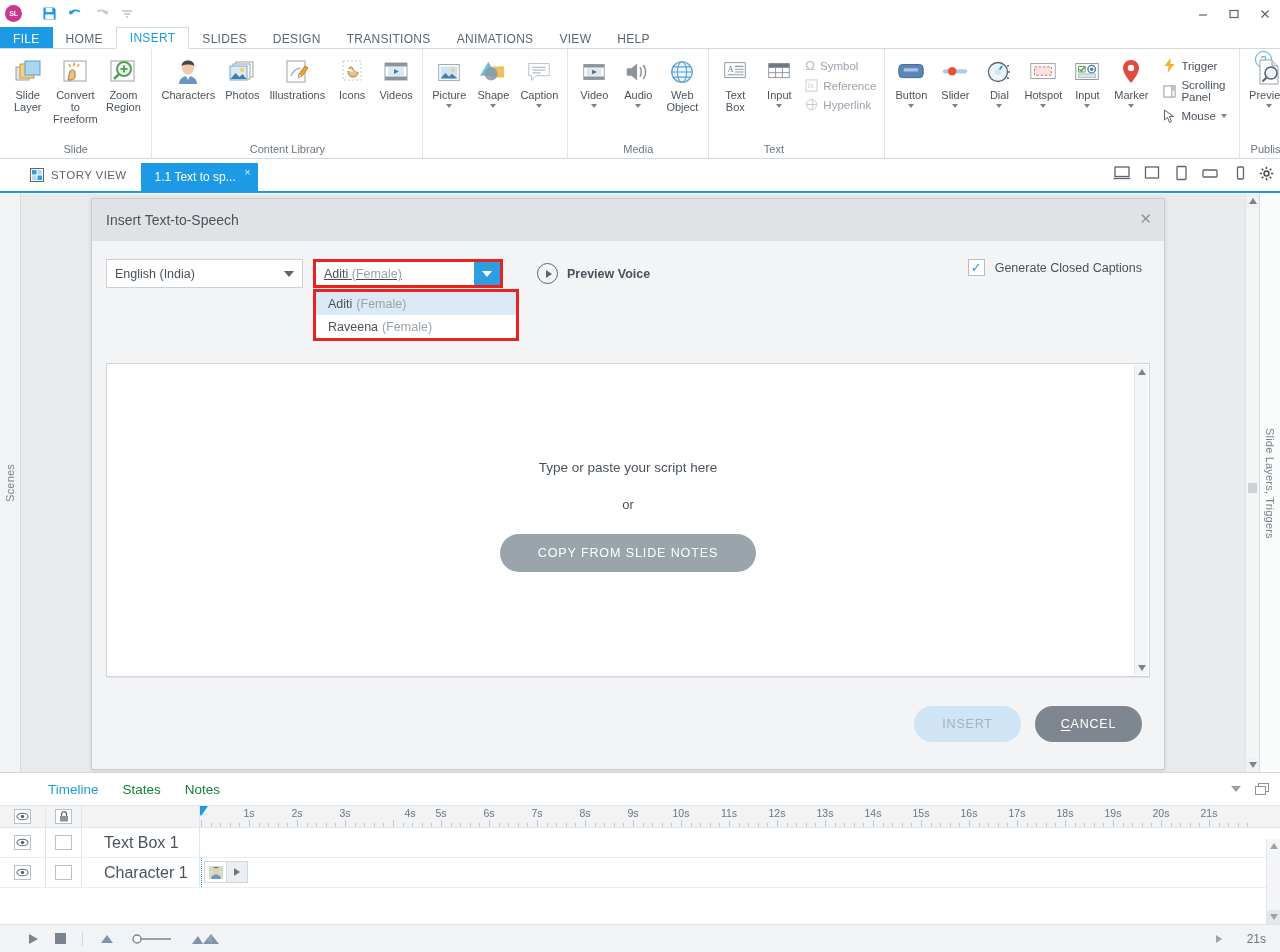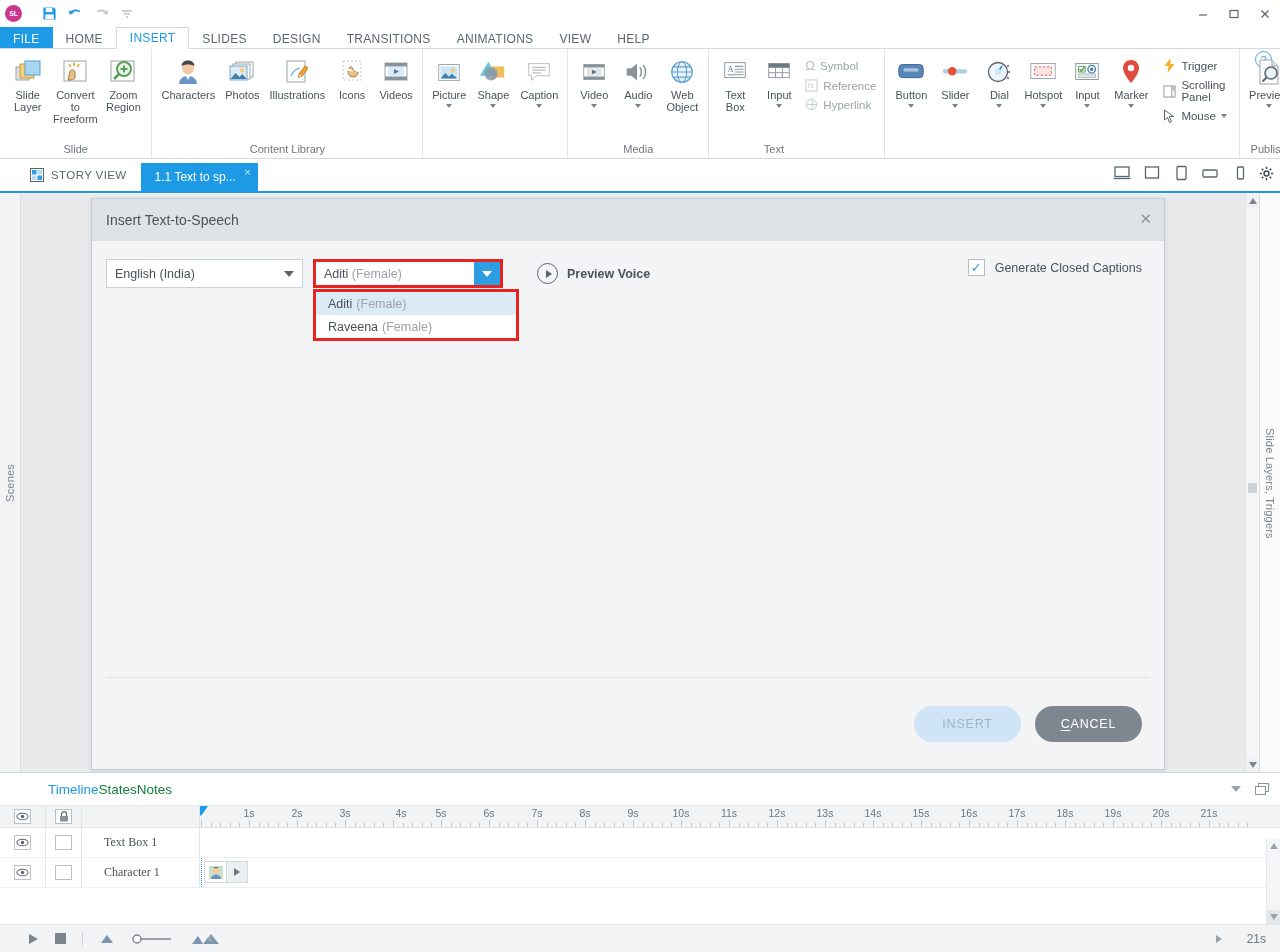--- a/index.html
+++ b/index.html
@@ -172,21 +172,21 @@
   .dlg-body { background:#f3f4f5; padding:18px 14px 0 14px; height:calc(100% - 42px); position:relative; }
 
   .dlg-row1 { display:flex; align-items:center; gap:10px; position:relative; }
   .sel-lang {
     width:197px; height:29px; background:#fff; border:1px solid #ccd1d5;
     display:flex; align-items:center; padding:0 8px;
     font-size:12.5px; color:#49525b; justify-content:space-between;
   }
   .sel-lang .ar { width:0;height:0;border-left:5px solid transparent;border-right:5px solid transparent;border-top:6px solid #5a6570; }
 
-  .voice-wrap { position:relative; }
+  .voice-wrap { position:relative;text-decoration:underline; }
   .sel-voice {
     width:190px; height:29px; background:#fff;
     border:3px solid #e8231f;
     display:flex; align-items:center; justify-content:space-between;
     padding:0 0 0 8px; font-size:12.5px; color:#49525b;
   }
   .sel-voice .muted { color:#9aa3ab; }
   .voice-arrow {
     width:26px; align-self:stretch; background:#2e9ee3;
     display:flex; align-items:center; justify-content:center;
@@ -258,21 +258,21 @@
   .btn-insert { background:#cfe5f5; color:#9fb4c3; }
   .btn-cancel { background:#7e878f; color:#fff; }
   .btn-cancel u { text-underline-offset:2px; }
 
   
   #bottompanel {
     position:absolute; left:0; right:0; bottom:0; height:180px;
     background:#ffffff; border-top:1px solid #d4d9dd;
   }
   .bp-tabs {
-    height:33px; display:flex; align-items:center; 
+    height:33px; display:flex; align-items:center; gap:24px;
     padding-left:48px; position:relative;
     border-bottom:1px solid #e4e7ea;
   }
   .bp-tab { font-size:13.5px; color:#15803d; }
   .bp-tab.active { color:#1c9ae5; }
   .bp-tools { position:absolute; right:10px; top:9px; display:flex; gap:12px; align-items:center;}
 
   .tl-head {
     height:22px; display:flex; align-items:stretch;
     background:#f1f3f5; border-bottom:1px solid #e1e5e8;
@@ -284,21 +284,21 @@
   .tl-col-track { flex:1; position:relative; overflow:hidden;}
   .mini-box {
     width:17px;height:15px;border:1px solid #b9c0c6;background:#fff;
     display:flex;align-items:center;justify-content:center;
   }
   .ruler { position:absolute; left:0; right:0; bottom:0; top:0;}
   .tick-lbl { position:absolute; top:1px; font-size:10.5px; color:#6d767e; transform:translateX(-50%); }
   .tick { position:absolute; bottom:0; width:1px; background:#c3c9ce; }
 
   .tl-row { height:30px; display:flex; align-items:stretch; border-bottom:1px solid #eceff1; }
-  .tl-row .tl-col-name { display:flex; align-items:center; font-size:12px; color:#4a535c; padding-left:22px;font-family:Liberation Serif, serif;}
+  .tl-row .tl-col-name { display:flex; align-items:center; font-size:16px; color:#4a535c; padding-left:22px;}
   .obj-chip {
     display:flex; align-items:center; gap:0px;
     height:22px; margin-top:3px; width:44px;
     background:#eceff1; border:1px solid #d3d8dc;
   }
   .obj-chip .thumb { width:22px; height:20px; display:flex; align-items:center; justify-content:center; background:#fff; border-right:1px solid #d3d8dc;}
   .obj-chip .tri { width:0;height:0;border-top:4px solid transparent;border-bottom:4px solid transparent;border-left:6px solid #6d767e; margin-left:7px;}
   .endlbl { position:absolute; left:52px; top:7px; font-size:11.5px; color:#aab2b9; }
   .playhead { position:absolute; left:0; top:0; bottom:0; width:1px; border-left:1px dotted #1c9ae5; }
   .playhead-tri { position:absolute; top:0; left:-7px; width:0;height:0;border-left:7px solid transparent;border-right:7px solid transparent;border-top:10px solid #1c9ae5;}
@@ -847,20 +847,39 @@
           </span>
         <span>Preview Voice</span>
       </div>
     </div>
 
     <div class="cc-wrap">
       <span class="cc-box">✓</span>
       <span>Generate Closed Captions</span>
     </div>
 
+    <div class="script-box">
+      <div class="script-inner">
+        <div class="script-hint">Type or paste your script here</div>
+        <div class="script-or">or</div>
+        <div class="copy-notes">COPY FROM SLIDE NOTES</div>
+      </div>
+      <div class="script-scroll">
+        <div class="arrow">
+            <svg width="8" height="6" viewBox="0 0 8 6">
+              <path d="M4 0l4 6H0z" fill="#7b848c"></path>
+            </svg>
+          </div>
+        <div class="arrow" style="position:absolute;bottom:0;left:0;right:0;">
+            <svg width="8" height="6" viewBox="0 0 8 6">
+              <path d="M4 6l4-6H0z" fill="#7b848c"></path>
+            </svg>
+          </div>
+      </div>
+    </div>
 
     <div class="dlg-footer">
       <div class="btn-pill btn-insert">INSERT</div>
       <div class="btn-pill btn-cancel"><u>C</u><span>ANCEL</span></div>
     </div>
   </div>
 </div>
 
 <div id="bottompanel">
   <div class="bp-tabs">
@@ -898,21 +917,21 @@
             <rect x="1" y="5" width="8" height="5.5" fill="#8a949c"></rect>
           </svg>
         </span>
     </div>
     <div class="tl-col-name"></div>
     <div class="tl-col-track">
       <div class="ruler" id="ruler">
           <div class="tick-lbl" style="left: 49px;">1s</div>
           <div class="tick-lbl" style="left: 97px;">2s</div>
           <div class="tick-lbl" style="left: 145px;">3s</div>
-          <div class="tick-lbl" style="left: 201px;">4s</div>
+          <div class="tick-lbl" style="left: 210px;">4s</div>
           <div class="tick-lbl" style="left: 241px;">5s</div>
           <div class="tick-lbl" style="left: 289px;">6s</div>
           <div class="tick-lbl" style="left: 337px;">7s</div>
           <div class="tick-lbl" style="left: 385px;">8s</div>
           <div class="tick-lbl" style="left: 433px;">9s</div>
           <div class="tick-lbl" style="left: 481px;">10s</div>
           <div class="tick-lbl" style="left: 529px;">11s</div>
           <div class="tick-lbl" style="left: 577px;">12s</div>
           <div class="tick-lbl" style="left: 625px;">13s</div>
           <div class="tick-lbl" style="left: 673px;">14s</div>

